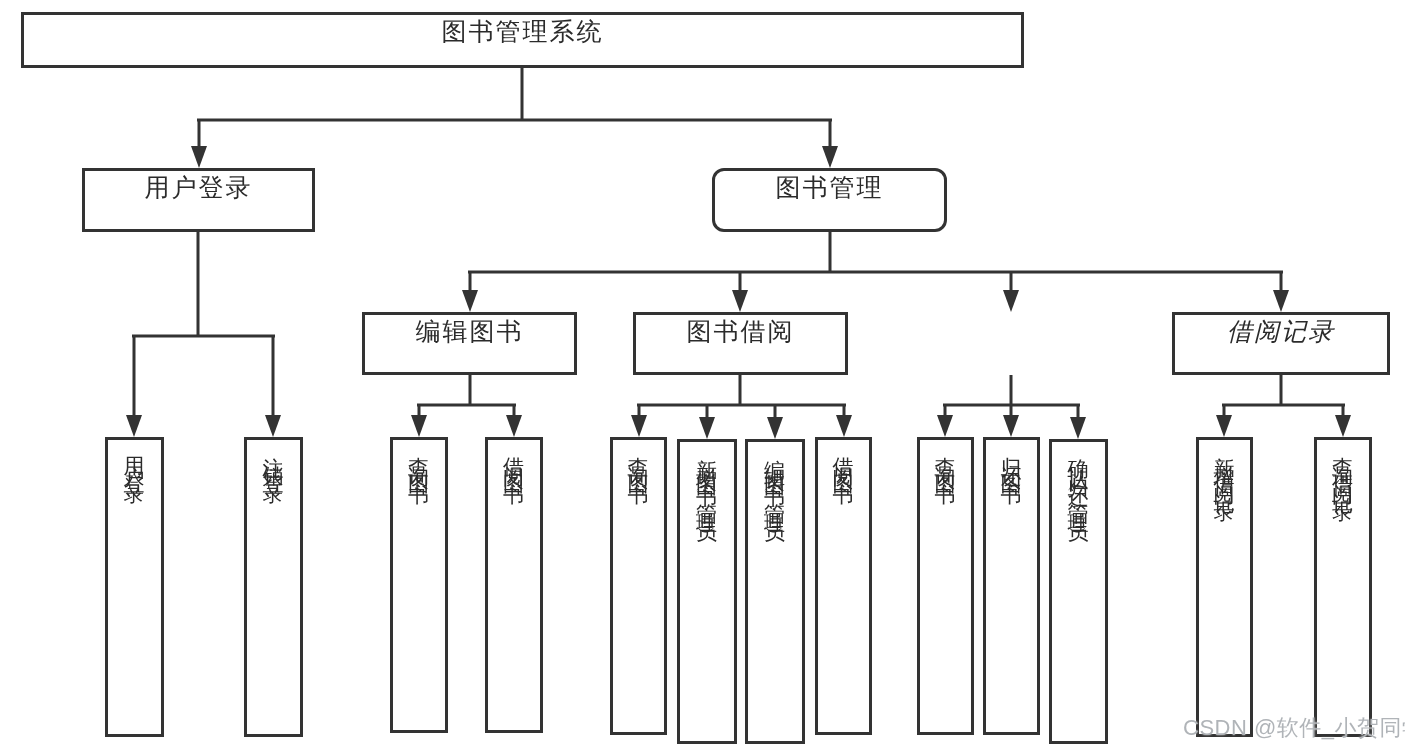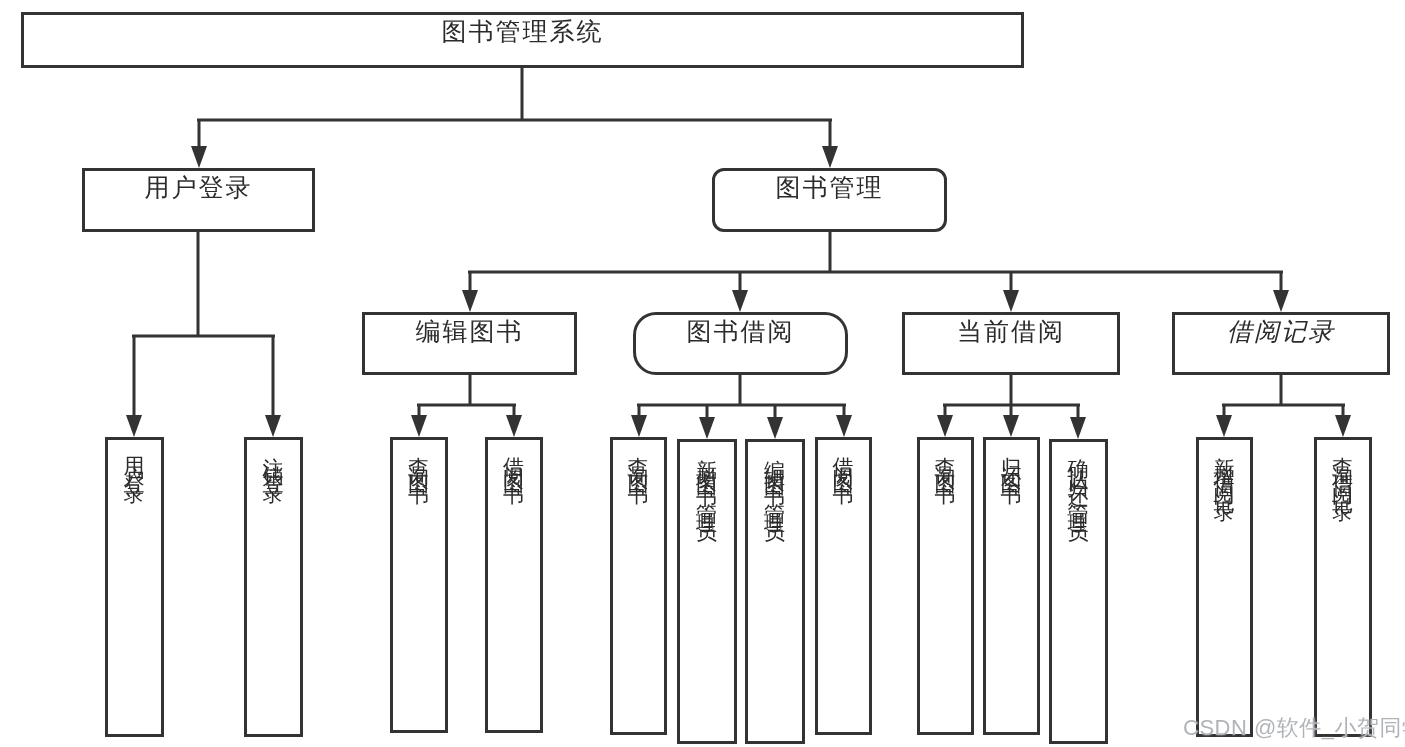--- a/index.html
+++ b/index.html
@@ -106,25 +106,22 @@
   <div class="node" style="left:82px; top:168px; width:233px; height:64px;">
     <span class="hlabel">用户登录</span>
   </div>
   <div class="node" style="left:712px; top:168px; width:235px; height:64px;border-radius:12px;">
     <span class="hlabel">图书管理</span>
   </div>
 
   <div class="node" style="left:362px; top:312px; width:215px; height:63px;">
     <span class="hlabel">编辑图书</span>
   </div>
-  <div class="node" style="left:633px; top:312px; width:215px; height:63px;border-radius:23px;">
+  <div class="node" style="left:633px; top:312px; width:215px; height:63px;">
     <span class="hlabel">图书借阅</span>
-  </div>
-  <div class="node" style="left:902px; top:312px; width:218px; height:63px;">
-    <span class="hlabel">当前借阅</span>
   </div>
   <div class="node" style="left:1172px; top:312px; width:218px; height:63px;font-style:italic;">
     <span class="hlabel">借阅记录</span>
   </div>
 
   <div class="node" style="left:105px; top:437px; width:59px; height:300px;">
     <span class="vlabel">用户登录</span>
   </div>
   <div class="node" style="left:244px; top:437px; width:59px; height:300px;">
     <span class="vlabel">注销登录</span>

